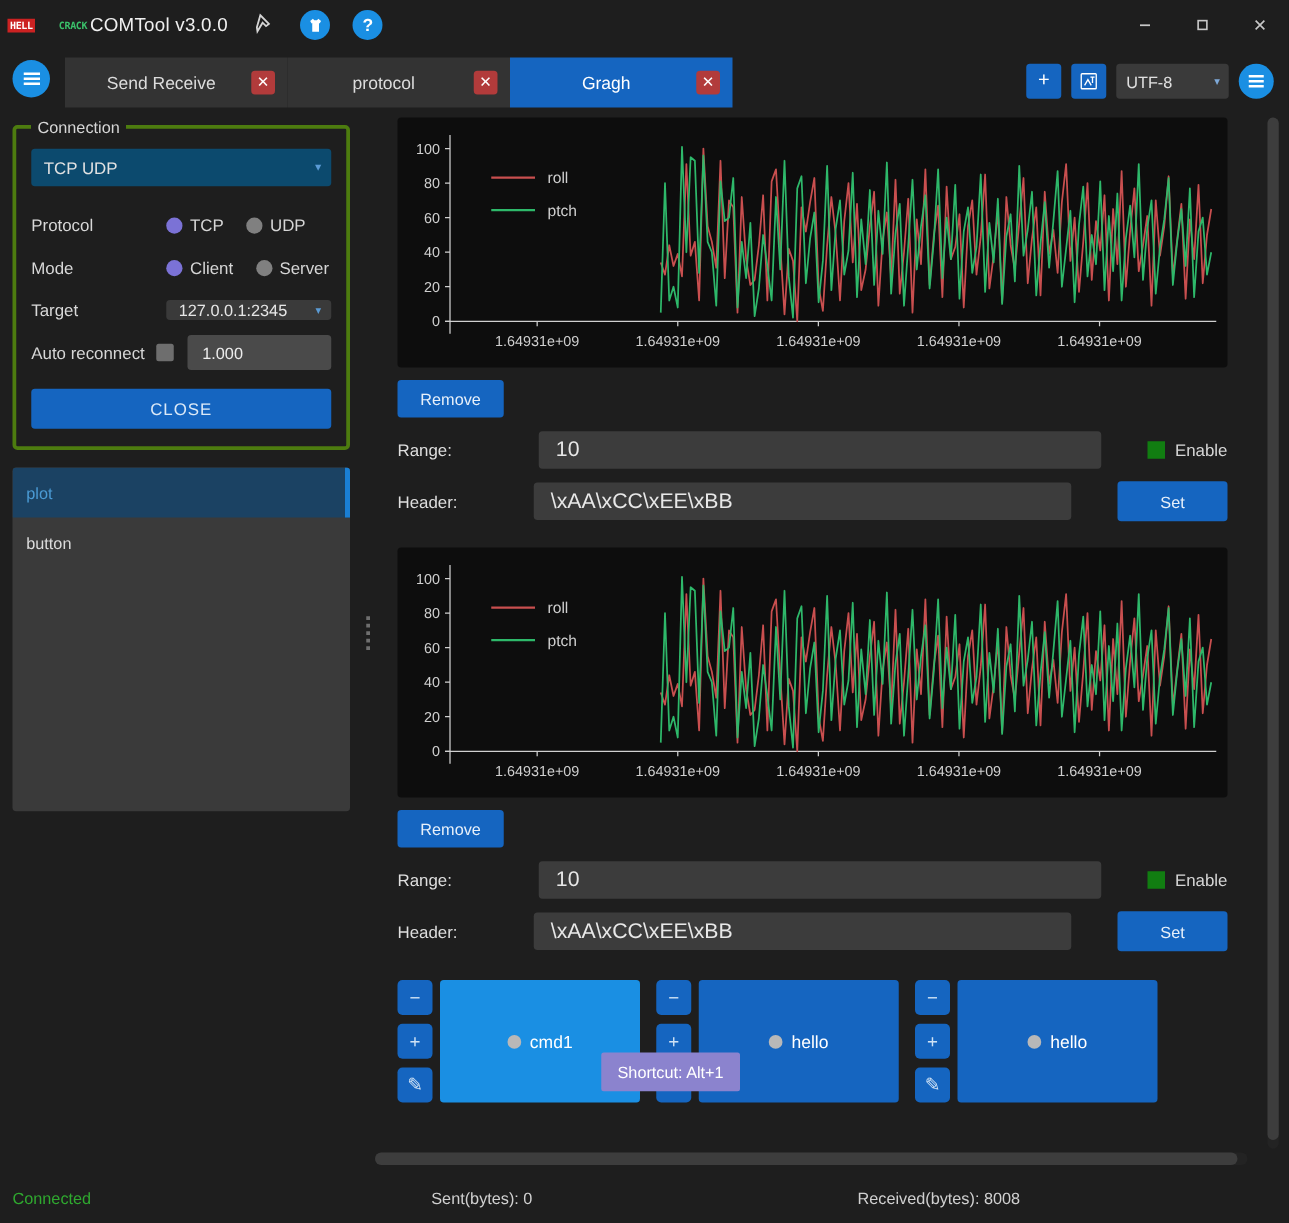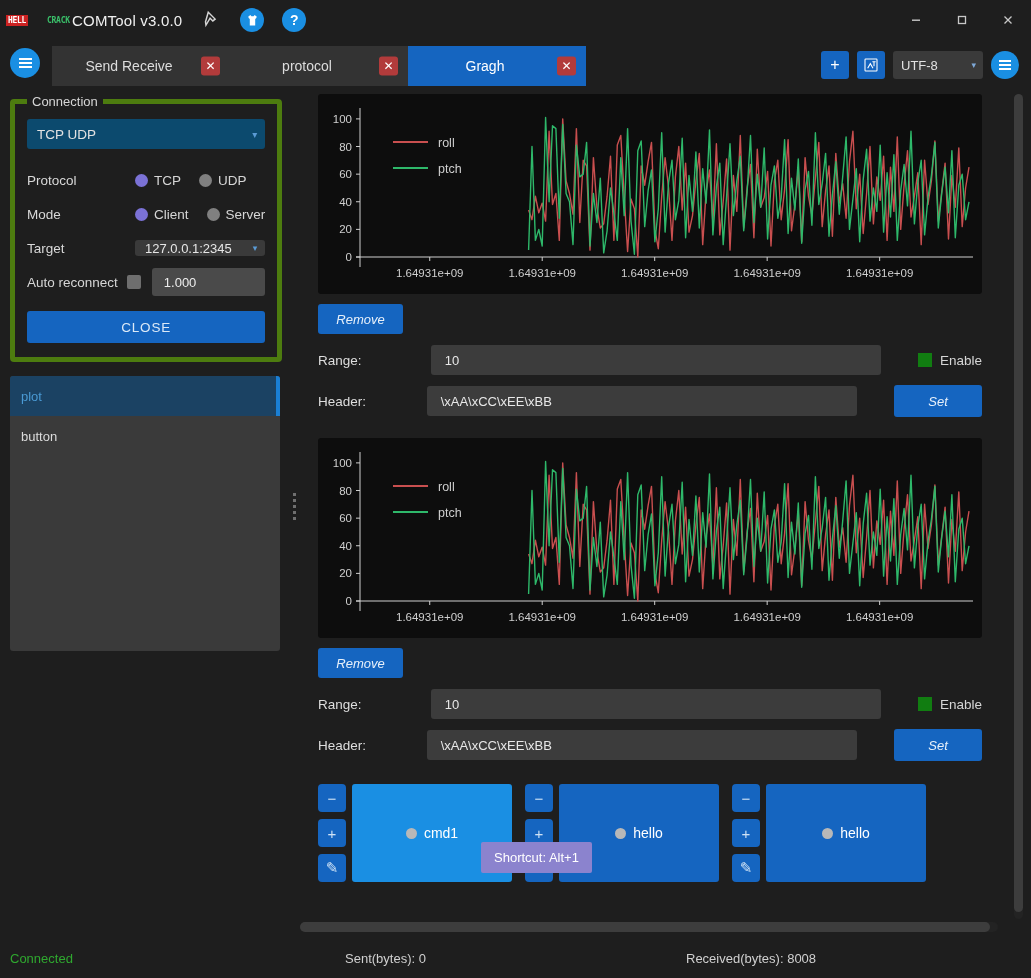--- a/index.html
+++ b/index.html
@@ -77,21 +77,21 @@
     display: flex; flex-direction: column; align-items: center; justify-content: center; gap: 2px;
   }
   .ham-round i { display: block; width: 12px; height: 2px; background: #fff; }
 
   
   .workspace { display: flex; height: 852px; position: relative; }
 
   
   .leftpanel { width: 290px; padding: 8px 10px 0 10px; position: relative; }
   fieldset.conn {
-    border: 5px solid #4d7c0f; border-radius: 4px; padding: 10px 12px 14px 12px;
+    border: 3px solid #4d7c0f; border-radius: 4px; padding: 10px 12px 14px 12px;
   }
   fieldset.conn legend { font-size: 13px; color: #d6d6d6; padding: 0 5px; }
   .combo {
     height: 30px; background: #0c4a6e; border-radius: 3px; display: flex;
     align-items: center; padding: 0 10px; font-size: 13.5px; color: #e2e2e2;
     position: relative; margin-bottom: 14px;
   }
   .combo .chev { position: absolute; right: 8px; color: #5b9bd5; font-size: 10px; }
   .row { display: flex; align-items: center; height: 34px; font-size: 13.5px; }
   .row .lbl { width: 108px; color: #d8d8d8; }
@@ -132,28 +132,28 @@
   .rightpanel {
     flex: 1; position: relative; overflow: hidden; padding: 8px 0 0 28px;
   }
   .chartcard {
     width: 664px; height: 200px; background: #0d0d0d; border-radius: 3px; position: relative;
   }
   .chart-svg { display: block; }
   .ctrls { width: 664px; margin-top: 10px; }
   .btn-blue {
     background: #1565c0; border-radius: 3px; color: #e7f0fa; font-size: 13px;
-    display: inline-flex; align-items: center; justify-content: center; font-style: italic;
+    display: inline-flex; align-items: center; justify-content: center;
   }
   .remove-btn { width: 85px; height: 30px; }
   .frow { display: flex; align-items: center; margin-top: 11px; height: 30px; gap: 26px; }
   .frow .flab { width: 93px; font-size: 13.5px; color: #dedede; }
   .ftext {
     height: 30px; background: #3c3c3c; border-radius: 3px; display: flex;
-    align-items: center; padding: 0 14px; font-size: 13px; color: #e8e8e8;
+    align-items: center; padding: 0 14px; font-size: 17px; color: #e8e8e8;
   }
   .range-text { width: 481px; }
   .header-text { width: 481px; }
   .enable-wrap { display: flex; align-items: center; gap: 8px; margin-left: 11px; font-size: 13.5px; }
   .green-chk { width: 14px; height: 14px; background: #117d11; display: inline-block; }
   .set-btn { width: 99px; height: 32px; margin-left: 11px; }
 
   
   .btngrid { display: flex; gap: 13px; margin-top: 24px; position: relative; }
   .btngroup { display: flex; gap: 6px; }

